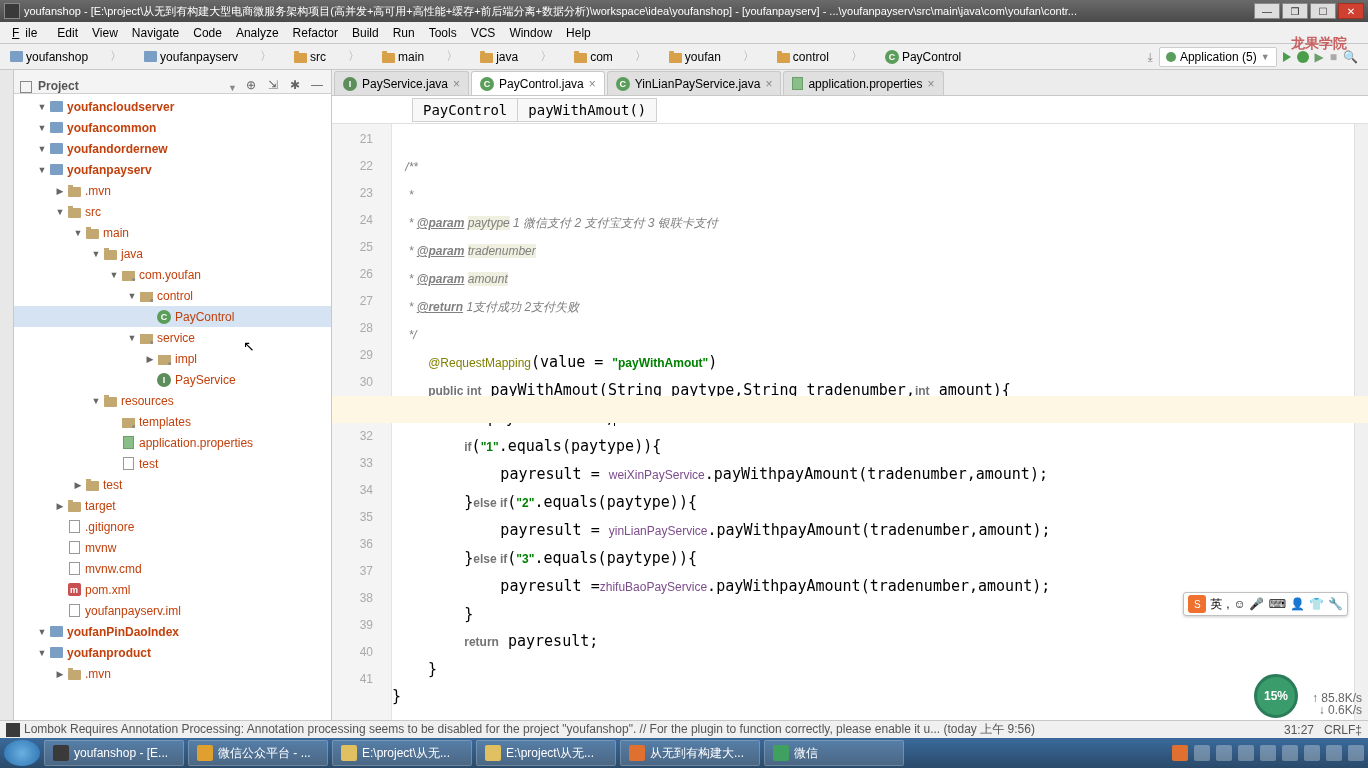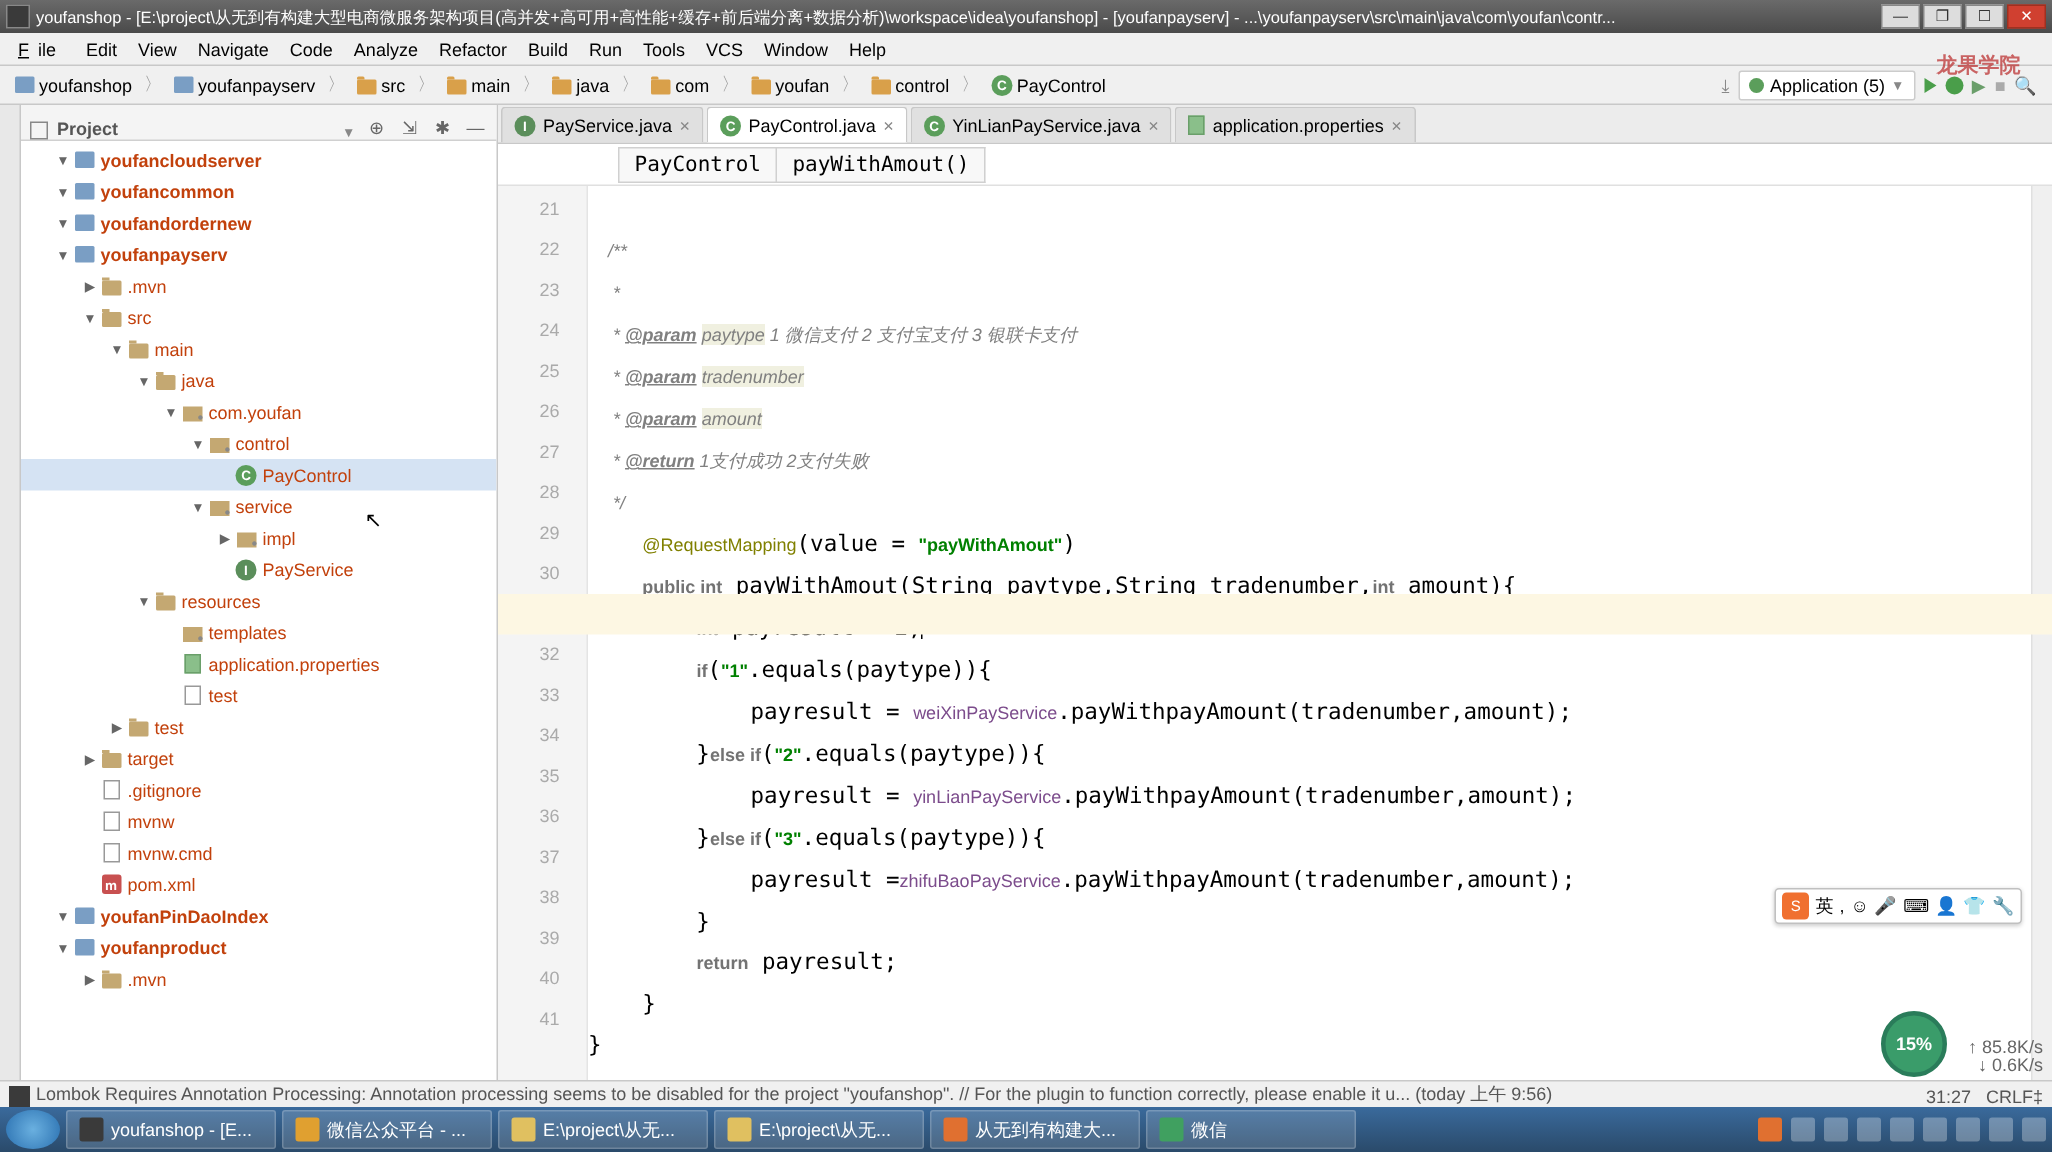--- a/index.html
+++ b/index.html
@@ -6,21 +6,21 @@
 body { background:#f0f0f0; width:1368px; height:768px; overflow:hidden; position:relative; }
 .titlebar { height:22px; background:linear-gradient(#6a6a6a,#4a4a4a); color:#fff; display:flex; align-items:center; padding:0 4px; }
 .titlebar .title { flex:1; font-size:11px; white-space:nowrap; overflow:hidden; }
 .titlebar .winbtns { display:flex; gap:2px; }
 .winbtn { width:26px; height:16px; background:#ddd; border:1px solid #888; display:flex; align-items:center; justify-content:center; font-size:10px; cursor:pointer; color:#333; }
 .winbtn.close { background:#d04030; color:#fff; border-color:#a03020; }
 .menubar { height:22px; background:#f0f0f0; border-bottom:1px solid #c8c8c8; display:flex; align-items:center; padding:0 6px; gap:2px; }
 .menubar span { padding:2px 6px; cursor:pointer; }
 .menubar span u { text-decoration:underline; }
 .navbar { height:26px; background:#f0f0f0; border-bottom:1px solid #c8c8c8; display:flex; align-items:center; padding:0 6px; }
-.nav-crumb { display:flex; align-items:center; gap:2px; flex:1; }
+.nav-crumb { display:flex; align-items:center; gap:16px; flex:1; }
 .nav-crumb .chip { display:flex; align-items:center; gap:3px; padding:2px 4px; }
 .nav-crumb .sep { color:#999; margin:0 2px; }
 .icon-folder { background:#d9a04a; border-radius:1px; width:13px; height:10px; position:relative; top:1px; }
 .icon-folder::before { content:""; position:absolute; top:-2px; left:0; width:5px; height:2px; background:#d9a04a; border-radius:1px 1px 0 0; }
 .icon-class { width:14px; height:14px; border-radius:50%; background:#5b9e5b; color:#fff; font-size:9px; font-weight:bold; display:inline-flex; align-items:center; justify-content:center; }
 .icon-intf { width:14px; height:14px; border-radius:50%; background:#5b8e5b; color:#fff; font-size:9px; font-weight:bold; display:inline-flex; align-items:center; justify-content:center; }
 .nav-right { display:flex; align-items:center; gap:6px; padding-right:4px; }
 .run-cfg { border:1px solid #ccc; background:#fff; padding:1px 6px; border-radius:2px; display:flex; align-items:center; gap:4px; height:20px; }
 .tri-green { width:0; height:0; border-left:8px solid #4a9e4a; border-top:5px solid transparent; border-bottom:5px solid transparent; cursor:pointer; }
 .bug-green { width:12px; height:12px; background:#4a9e4a; border-radius:50%; cursor:pointer; }
@@ -58,21 +58,21 @@
 .code { flex:1; font-family:"Consolas",monospace; font-size:15px; line-height:27px; padding-top:2px; white-space:pre; overflow:hidden; }
 .code .kw { color:#737373; font-weight:bold; }
 .code .ann { color:#808000; }
 .code .str { color:#008000; font-weight:bold; }
 .code .cmt { color:#808080; font-style:italic; }
 .code .tag { color:#808080; font-style:italic; font-weight:bold; text-decoration:underline; }
 .code .param { color:#808080; font-style:italic; background:#f0f0e0; }
 .code .call { color:#7c4c8c; }
 .hl-line { position:absolute; left:0; right:0; height:27px; background:#fdf7e3; z-index:0; }
 .right-strip { width:14px; background:#f0f0f0; border-left:1px solid #e0e0e0; }
-.statusbar { height:18px; background:#f0f0f0; border-top:1px solid #c8c8c8; display:flex; align-items:flex-end; padding:0 6px; font-size:11px; color:#555; }
+.statusbar { height:18px; background:#f0f0f0; border-top:1px solid #c8c8c8; display:flex; align-items:center; padding:0 6px; font-size:11px; color:#555; }
 .statusbar .msg { flex:1; white-space:nowrap; overflow:hidden; }
 .taskbar { height:30px; background:linear-gradient(#3a6a9c,#2a4a6a); display:flex; align-items:center; padding:0 4px; gap:4px; }
 .start-btn { width:36px; height:26px; background:radial-gradient(circle,#6ab0e0,#2a70b0); border-radius:50%; cursor:pointer; }
 .task-item { height:26px; padding:0 8px; background:rgba(255,255,255,0.15); border:1px solid rgba(255,255,255,0.2); color:#fff; display:flex; align-items:center; gap:5px; cursor:pointer; font-size:11px; min-width:140px; border-radius:2px; }
 .task-item .ticon { width:16px; height:16px; background:#888; border-radius:2px; }
 .tray { margin-left:auto; display:flex; align-items:center; gap:6px; color:#fff; font-size:11px; }
 .tray-icon { width:16px; height:16px; background:rgba(255,255,255,0.3); border-radius:2px; cursor:pointer; }
 .ime-bar { position:absolute; right:20px; top:592px; height:24px; background:#fff; border:1px solid #c0c0c0; border-radius:3px; display:flex; align-items:center; gap:4px; padding:0 4px; box-shadow:0 1px 3px rgba(0,0,0,0.2); }
 .ime-icon { width:18px; height:18px; background:#f07030; border-radius:3px; color:#fff; font-size:10px; display:flex; align-items:center; justify-content:center; }
 .circle-pct { position:absolute; right:70px; bottom:50px; width:44px; height:44px; border-radius:50%; background:#3a9c6a; color:#fff; display:flex; align-items:center; justify-content:center; font-size:12px; font-weight:bold; border:3px solid #2a7c5a; }
@@ -345,20 +345,27 @@
             <span class="icon-file"></span>
           </span>
           <span class="tree-label reg">mvnw.cmd</span>
         </div>
         <div class="tree-row" style="padding-left: 40px;">
           <span class="tree-arrow"></span>
           <span class="tree-icon">
             <span class="icon-m">m</span>
           </span>
           <span class="tree-label reg">pom.xml</span>
+        </div>
+        <div class="tree-row" style="padding-left: 40px;">
+          <span class="tree-arrow"></span>
+          <span class="tree-icon">
+            <span class="icon-file"></span>
+          </span>
+          <span class="tree-label reg">youfanpayserv.iml</span>
         </div>
         <div class="tree-row" style="padding-left: 22px;">
           <span class="tree-arrow">▼</span>
           <span class="tree-icon">
             <span class="icon-module"></span>
           </span>
           <span class="tree-label">youfanPinDaoIndex</span>
         </div>
         <div class="tree-row" style="padding-left: 22px;">
           <span class="tree-arrow">▼</span>

